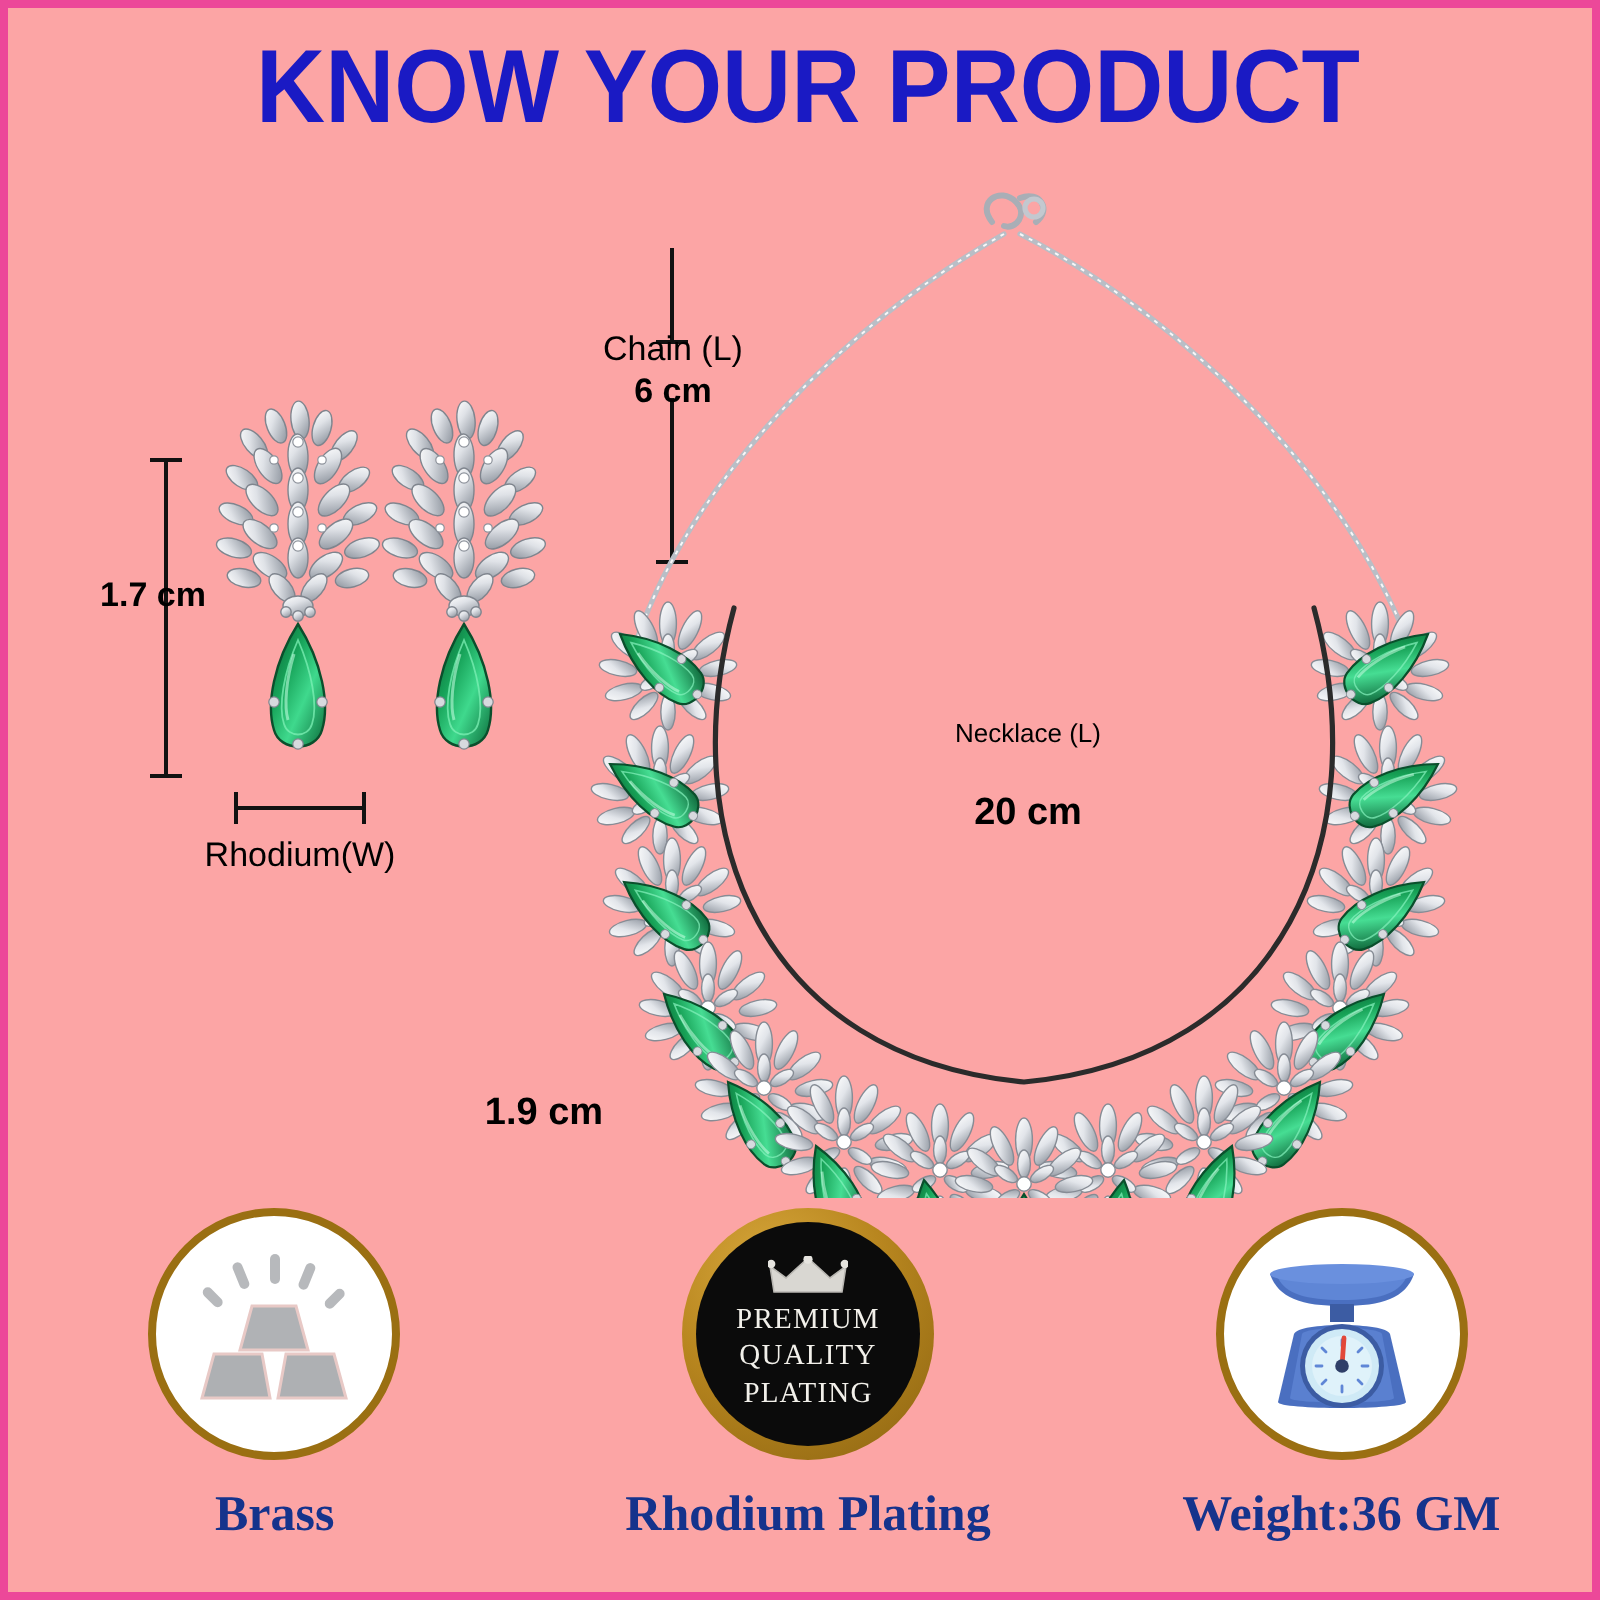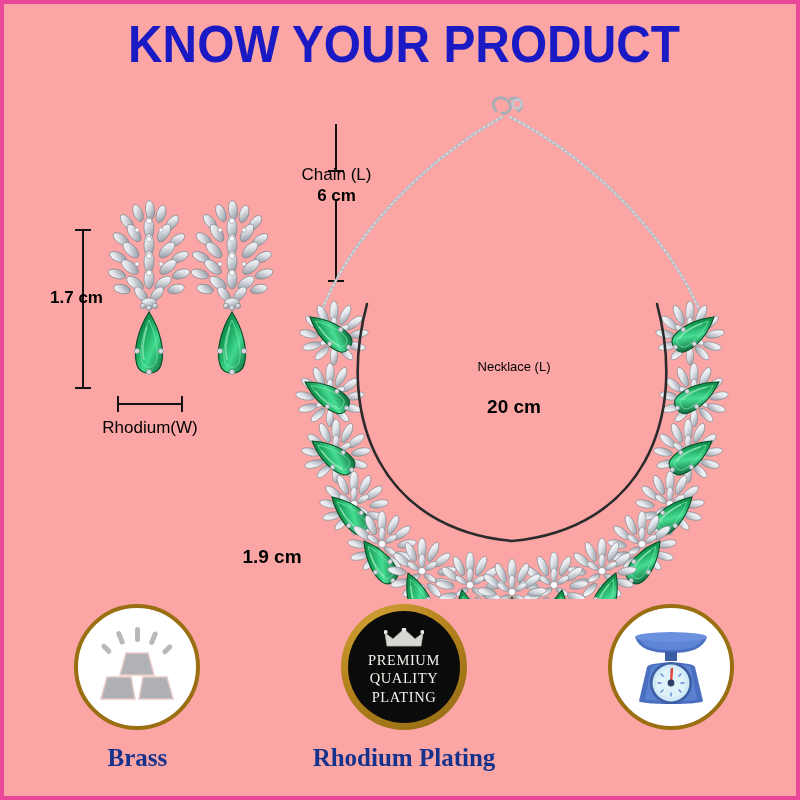--- a/index.html
+++ b/index.html
@@ -510,17 +510,18 @@
             <line x1="56" y1="71" x2="54" y2="69"></line>
             <line x1="46" y1="75" x2="46" y2="72"></line>
             <line x1="36" y1="71" x2="38" y2="69"></line>
             <line x1="33" y1="62" x2="36" y2="62"></line>
             <line x1="36" y1="53" x2="38" y2="55"></line>
           </g>
           <line x1="46" y1="62" x2="47" y2="48" stroke="#e2483a" stroke-width="2.4" stroke-linecap="round"></line>
           <circle cx="46" cy="62" r="3.4" fill="#2f3f68"></circle>
         </svg>
       </div>
+      <div class="badge-label">Weight:36 GM</div>
     </div>
 
   </div>
 
 </div>
 
 </body></html>

